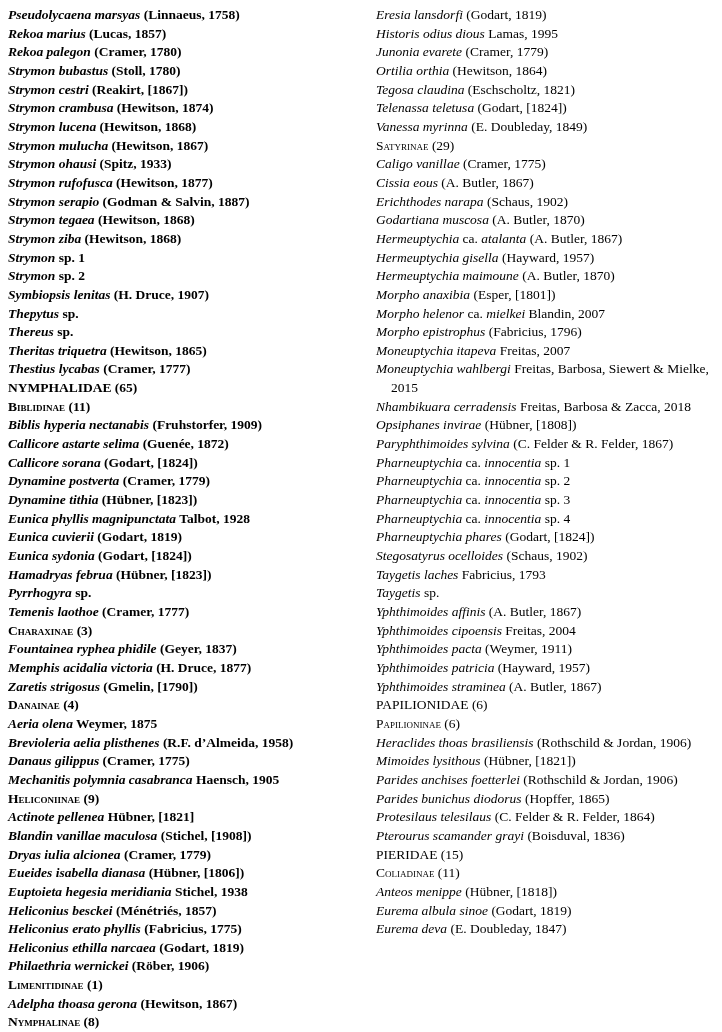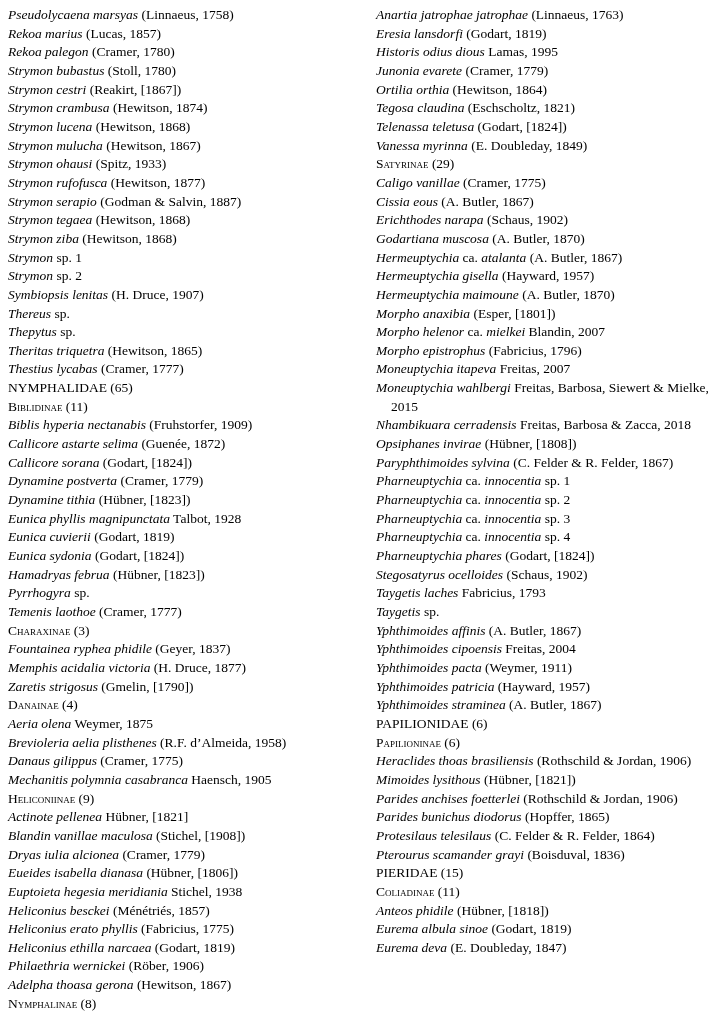--- a/index.html
+++ b/index.html
@@ -20,20 +20,21 @@
     padding: 6px 6px 0 8px;
     overflow: hidden;
   }
   .column {
     box-sizing: border-box;
   }
   .column.left {
     width: 352px;
     margin-right: 16px;
     flex: 0 0 auto;
+    font-weight: bold;
   }
   .column.right {
     flex: 1 1 auto;
     min-width: 0;
   }
   .entry {
     padding-left: 15px;
     text-indent: -15px;
     white-space: normal;
   }
@@ -61,22 +62,22 @@
       <div class="entry"><i>Strymon lucena</i><span> (Hewitson, 1868)</span></div>
       <div class="entry"><i>Strymon mulucha</i><span> (Hewitson, 1867)</span></div>
       <div class="entry"><i>Strymon ohausi</i><span> (Spitz, 1933)</span></div>
       <div class="entry"><i>Strymon rufofusca</i><span> (Hewitson, 1877)</span></div>
       <div class="entry"><i>Strymon serapio</i><span> (Godman &amp; Salvin, 1887)</span></div>
       <div class="entry"><i>Strymon tegaea</i><span> (Hewitson, 1868)</span></div>
       <div class="entry"><i>Strymon ziba</i><span> (Hewitson, 1868)</span></div>
       <div class="entry"><i>Strymon</i><span> sp. 1</span></div>
       <div class="entry"><i>Strymon</i><span> sp. 2</span></div>
       <div class="entry"><i>Symbiopsis lenitas</i><span> (H. Druce, 1907)</span></div>
+      <div class="entry"><i>Thepytus</i><span> sp.</span></div>
       <div class="entry"><i>Thereus</i><span> sp.</span></div>
-      <div class="entry"><i>Thepytus</i><span> sp.</span></div>
       <div class="entry"><i>Theritas triquetra</i><span> (Hewitson, 1865)</span></div>
       <div class="entry"><i>Thestius lycabas</i><span> (Cramer, 1777)</span></div>
       <div class="entry family"><span>NYMPHALIDAE (65)</span></div>
       <div class="entry subfamily"><span>Biblidinae (11)</span></div>
       <div class="entry"><i>Biblis hyperia nectanabis</i><span> (Fruhstorfer, 1909)</span></div>
       <div class="entry"><i>Callicore astarte selima</i><span> (Guenée, 1872)</span></div>
       <div class="entry"><i>Callicore sorana</i><span> (Godart, [1824])</span></div>
       <div class="entry"><i>Dynamine postverta</i><span> (Cramer, 1779)</span></div>
       <div class="entry"><i>Dynamine tithia</i><span> (Hübner, [1823])</span></div>
       <div class="entry"><i>Eunica phyllis magnipunctata</i><span> Talbot, 1928</span></div>
@@ -97,25 +98,25 @@
       <div class="entry subfamily"><span>Heliconiinae (9)</span></div>
       <div class="entry"><i>Actinote pellenea</i><span> Hübner, [1821]</span></div>
       <div class="entry"><i>Blandin vanillae maculosa</i><span> (Stichel, [1908])</span></div>
       <div class="entry"><i>Dryas iulia alcionea</i><span> (Cramer, 1779)</span></div>
       <div class="entry"><i>Eueides isabella dianasa</i><span> (Hübner, [1806])</span></div>
       <div class="entry"><i>Euptoieta hegesia meridiania</i><span> Stichel, 1938</span></div>
       <div class="entry"><i>Heliconius besckei</i><span> (Ménétriés, 1857)</span></div>
       <div class="entry"><i>Heliconius erato phyllis</i><span> (Fabricius, 1775)</span></div>
       <div class="entry"><i>Heliconius ethilla narcaea</i><span> (Godart, 1819)</span></div>
       <div class="entry"><i>Philaethria wernickei</i><span> (Röber, 1906)</span></div>
+      <div class="entry subfamily"><span>Limenitidinae (1)</span></div>
       <div class="entry"><i>Adelpha thoasa gerona</i><span> (Hewitson, 1867)</span></div>
       <div class="entry subfamily"><span>Nymphalinae (8)</span></div>
     </div>
   <div class="column right">
-      <div class="entry"><i>Anartia jatrophae jatrophae</i><span> (Linnaeus, 1763)</span></div>
       <div class="entry"><i>Eresia lansdorfi</i><span> (Godart, 1819)</span></div>
       <div class="entry"><i>Historis odius dious</i><span> Lamas, 1995</span></div>
       <div class="entry"><i>Junonia evarete</i><span> (Cramer, 1779)</span></div>
       <div class="entry"><i>Ortilia orthia</i><span> (Hewitson, 1864)</span></div>
       <div class="entry"><i>Tegosa claudina</i><span> (Eschscholtz, 1821)</span></div>
       <div class="entry"><i>Telenassa teletusa</i><span> (Godart, [1824])</span></div>
       <div class="entry"><i>Vanessa myrinna</i><span> (E. Doubleday, 1849)</span></div>
       <div class="entry subfamily"><span>Satyrinae (29)</span></div>
       <div class="entry"><i>Caligo vanillae</i><span> (Cramer, 1775)</span></div>
       <div class="entry"><i>Cissia eous</i><span> (A. Butler, 1867)</span></div>
@@ -148,17 +149,17 @@
       <div class="entry family"><span>PAPILIONIDAE (6)</span></div>
       <div class="entry subfamily"><span>Papilioninae (6)</span></div>
       <div class="entry"><i>Heraclides thoas brasiliensis</i><span> (Rothschild &amp; Jordan, 1906)</span></div>
       <div class="entry"><i>Mimoides lysithous</i><span> (Hübner, [1821])</span></div>
       <div class="entry"><i>Parides anchises foetterlei</i><span> (Rothschild &amp; Jordan, 1906)</span></div>
       <div class="entry"><i>Parides bunichus diodorus</i><span> (Hopffer, 1865)</span></div>
       <div class="entry"><i>Protesilaus telesilaus</i><span> (C. Felder &amp; R. Felder, 1864)</span></div>
       <div class="entry"><i>Pterourus scamander grayi</i><span> (Boisduval, 1836)</span></div>
       <div class="entry family"><span>PIERIDAE (15)</span></div>
       <div class="entry subfamily"><span>Coliadinae (11)</span></div>
-      <div class="entry"><i>Anteos phidile</i><span> (Hübner, [1818])</span></div>
+      <div class="entry"><i>Anteos menippe</i><span> (Hübner, [1818])</span></div>
       <div class="entry"><i>Eurema albula sinoe</i><span> (Godart, 1819)</span></div>
       <div class="entry"><i>Eurema deva</i><span> (E. Doubleday, 1847)</span></div>
     </div>
 </div>
 
 </body></html>

